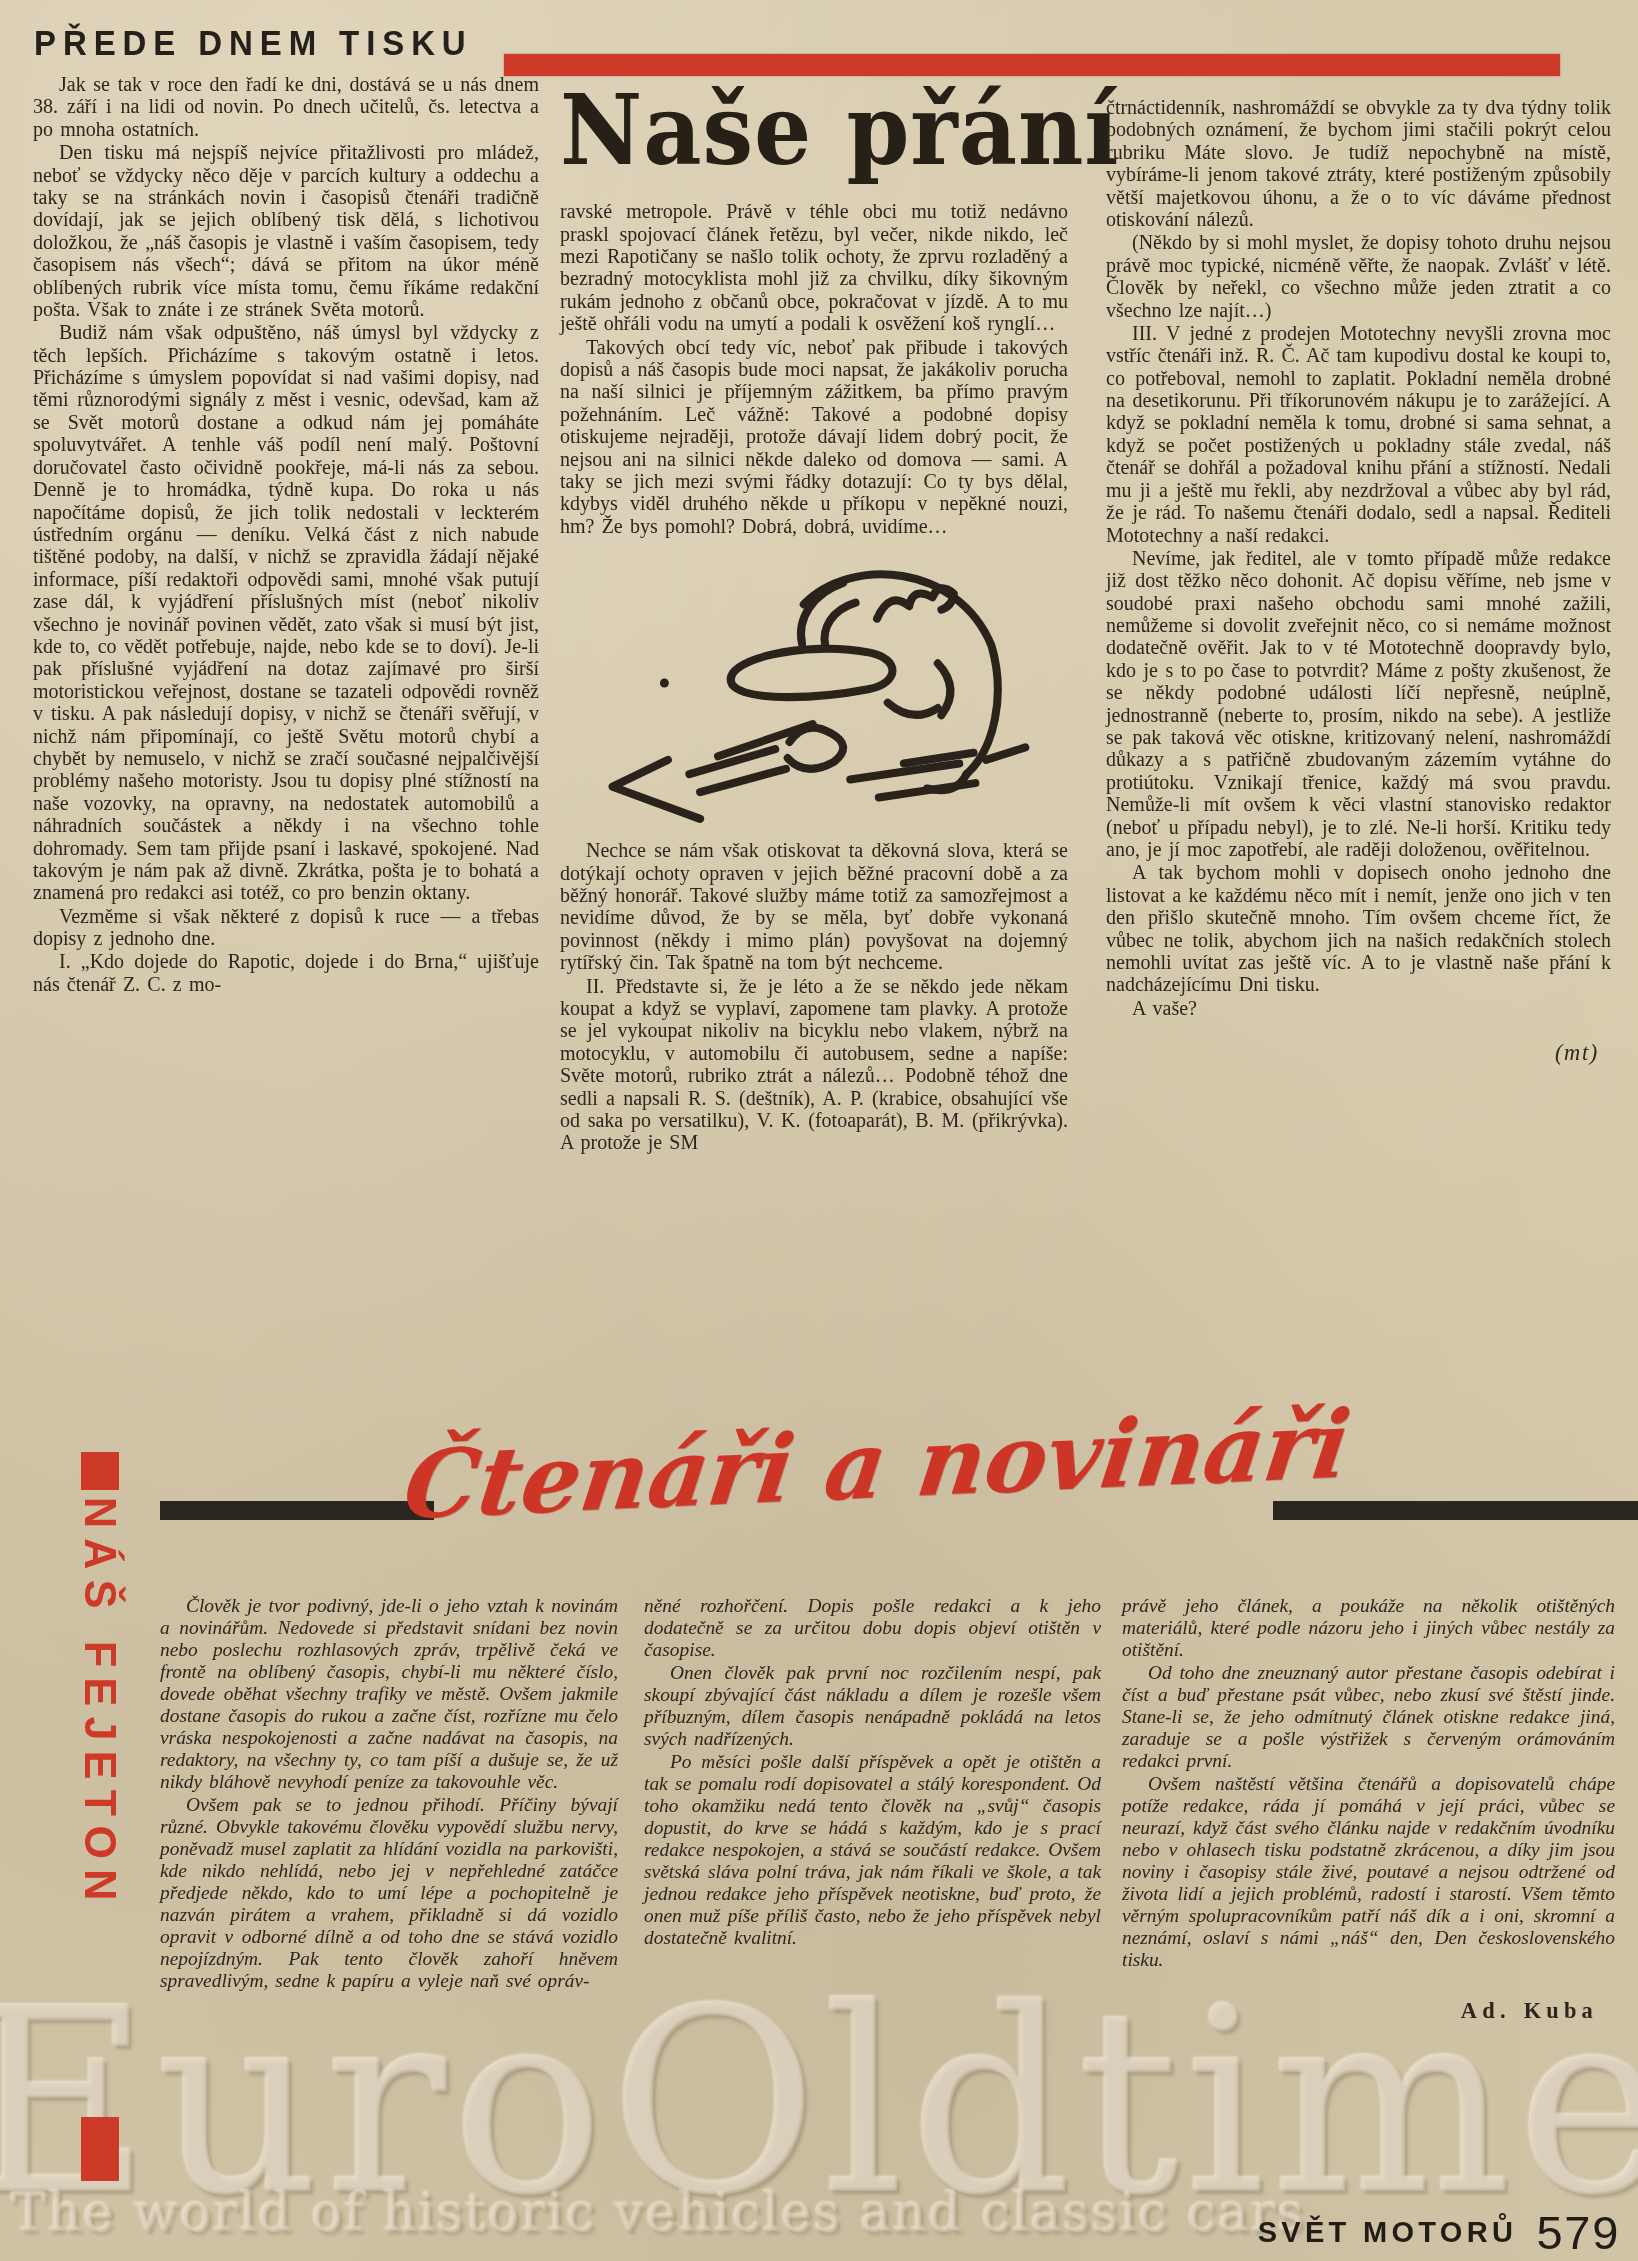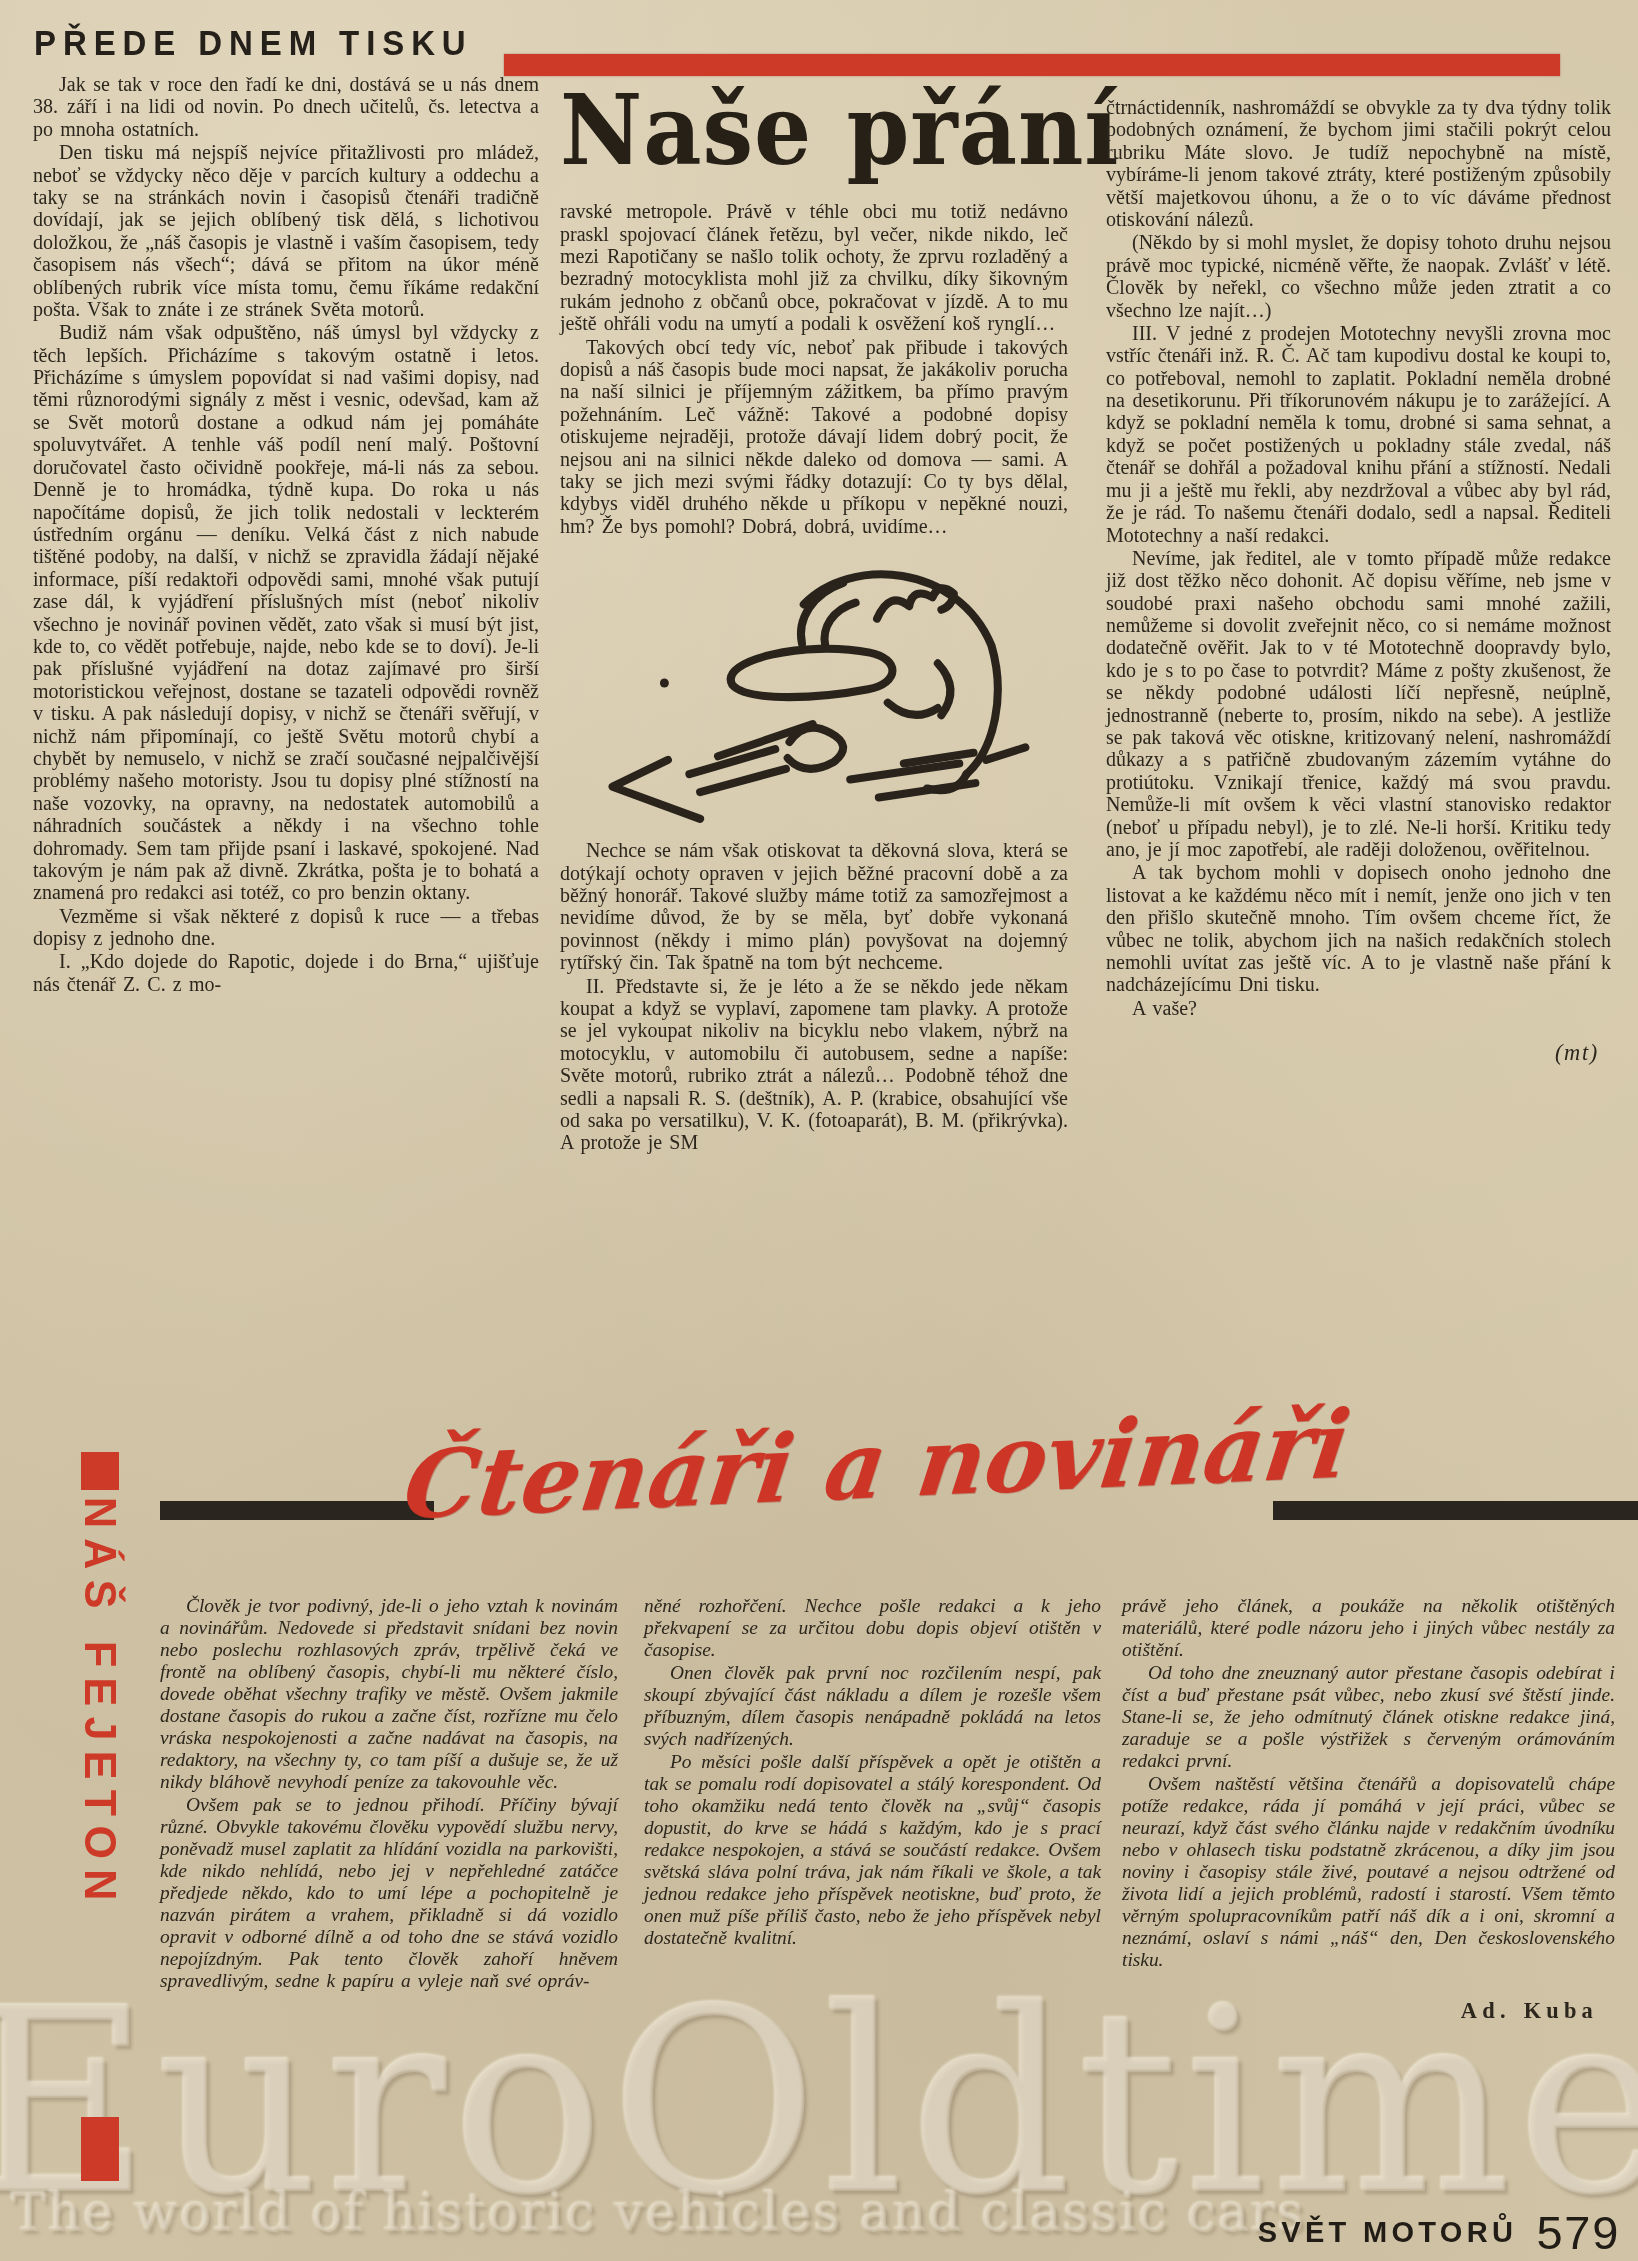--- a/index.html
+++ b/index.html
@@ -173,21 +173,21 @@
   <div class="block top"></div>
   <div class="vert-label">NÁŠ FEJETON</div>
   <div class="block bottom"></div>
 </div>
 
 <div class="abs col bot bot-col1">
     <p class="para">Člověk je tvor podivný, jde-li o jeho vztah k novinám a novinářům. Nedovede si představit snídani bez novin nebo poslechu rozhlasových zpráv, trpělivě čeká ve frontě na oblíbený časopis, chybí-li mu některé číslo, dovede oběhat všechny trafiky ve městě. Ovšem jakmile dostane časopis do rukou a začne číst, rozřízne mu čelo vráska nespokojenosti a začne nadávat na časopis, na redaktory, na všechny ty, co tam píší a dušuje se, že už nikdy bláhově nevyhodí peníze za takovouhle věc.</p>
     <p class="para">Ovšem pak se to jednou přihodí. Příčiny bývají různé. Obvykle takovému člověku vypovědí službu nervy, poněvadž musel zaplatit za hlídání vozidla na parkovišti, kde nikdo nehlídá, nebo jej v nepřehledné zatáčce předjede někdo, kdo to umí lépe a pochopitelně je nazván pirátem a vrahem, přikladně si dá vozidlo opravit v odborné dílně a od toho dne se stává vozidlo nepojízdným. Pak tento člověk zahoří hněvem spravedlivým, sedne k papíru a vyleje naň své opráv-</p>
   </div>
 <div class="abs col bot bot-col2">
-    <p class="para cont">něné rozhořčení. Nechce pošle redakci a k jeho překvapení se za určitou dobu dopis objeví otištěn v časopise.</p>
+    <p class="para cont">něné rozhořčení. Dopis pošle redakci a k jeho dodatečně se za určitou dobu dopis objeví otištěn v časopise.</p>
     <p class="para">Onen člověk pak první noc rozčilením nespí, pak skoupí zbývající část nákladu a dílem je rozešle všem příbuzným, dílem časopis nenápadně pokládá na letos svých nadřízených.</p>
     <p class="para">Po měsíci pošle další příspěvek a opět je otištěn a tak se pomalu rodí dopisovatel a stálý korespondent. Od toho okamžiku nedá tento člověk na „svůj“ časopis dopustit, do krve se hádá s každým, kdo je s prací redakce nespokojen, a stává se součástí redakce. Ovšem světská sláva polní tráva, jak nám říkali ve škole, a tak jednou redakce jeho příspěvek neotiskne, buď proto, že onen muž píše příliš často, nebo že jeho příspěvek nebyl dostatečně kvalitní.</p>
   </div>
 <div class="abs col bot bot-col3">
   <div>
       <p class="para cont">právě jeho článek, a poukáže na několik otištěných materiálů, které podle názoru jeho i jiných vůbec nestály za otištění.</p>
       <p class="para">Od toho dne zneuznaný autor přestane časopis odebírat i číst a buď přestane psát vůbec, nebo zkusí své štěstí jinde. Stane-li se, že jeho odmítnutý článek otiskne redakce jiná, zaraduje se a pošle výstřižek s červeným orámováním redakci první.</p>
       <p class="para">Ovšem naštěstí většina čtenářů a dopisovatelů chápe potíže redakce, ráda jí pomáhá v její práci, vůbec se neurazí, když část svého článku najde v redakčním úvodníku nebo v ohlasech tisku podstatně zkrácenou, a díky jim jsou noviny i časopisy stále živé, poutavé a nejsou odtržené od života lidí a jejich problémů, radostí i starostí. Všem těmto věrným spolupracovníkům patří náš dík a i oni, skromní a neznámí, oslaví s námi „náš“ den, Den československého tisku.</p>
     </div>
   <div class="author-sig">Ad. Kuba</div>

